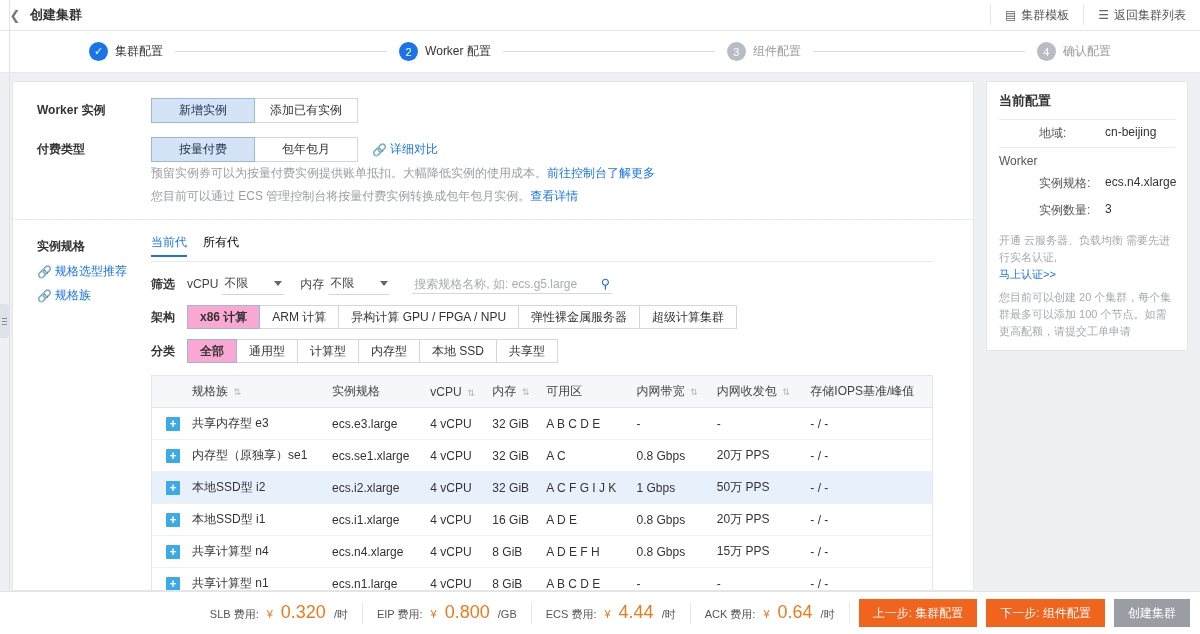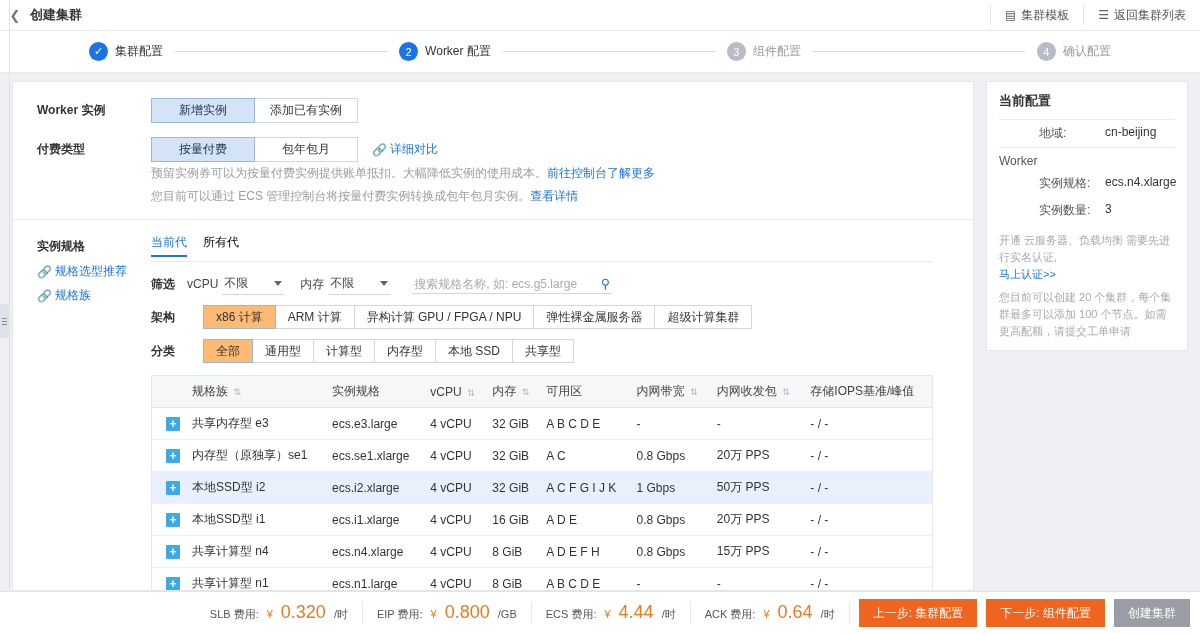--- a/index.html
+++ b/index.html
@@ -118,27 +118,27 @@
     margin-left: 14px; display: flex; align-items: center;
     border-bottom: 1px solid #d3d6db; width: 200px; padding: 2px 2px;
   }
   .searchbox input {
     border: 0; outline: 0; font-size: 12px; flex: 1; color: #333;
     font-family: inherit; background: transparent;
   }
   .searchbox input::placeholder { color: #a8abb1; }
   .sicon { color: #1a74e8; font-size: 13px; cursor: pointer; }
 
-  .chiprow { display: flex; align-items: center; gap: 16px; margin-top: 10px; font-size: 12px; }
+  .chiprow { display: flex; align-items: center; gap: 0; margin-top: 10px; font-size: 12px; }
   .chip {
     height: 24px; padding: 0 12px; display: flex; align-items: center; justify-content: center;
     border: 1px solid #d3d6db; background: #fff; color: #333; margin-left: -1px; cursor: pointer;
   }
   .chip:first-of-type { margin-left: 0; }
-  .chip.sel { background: #fdba74; border-color: #96badf; position: relative; z-index: 2; }
+  .chip.sel { background: #f9a8d4; border-color: #96badf; position: relative; z-index: 2; font-weight: bold; }
 
   
   .tbl-wrap { margin-top: 12px; border: 1px solid #e4e6ea; }
   table { width: 100%; border-collapse: collapse; font-size: 12px; }
   thead th {
     background: #f6f7f9; font-weight: normal; color: #444; text-align: left;
     padding: 7px 6px; border-bottom: 1px solid #e4e6ea; white-space: nowrap;
   }
   tbody td {
     padding: 7px 6px; border-bottom: 1px solid #eef0f2; color: #333; white-space: nowrap;

